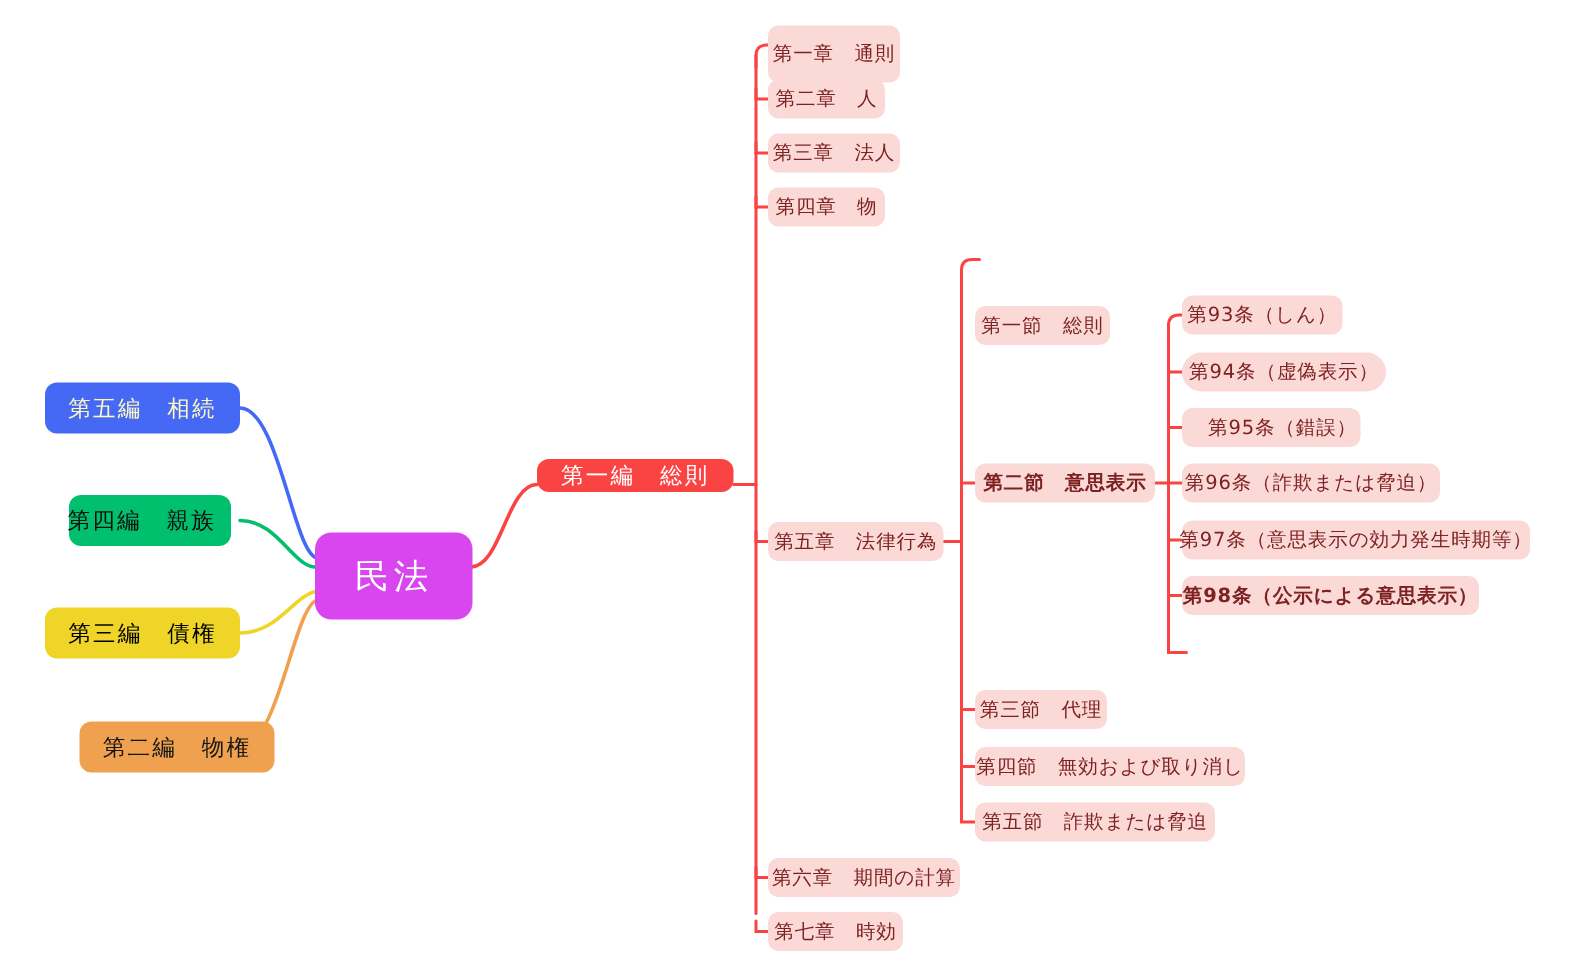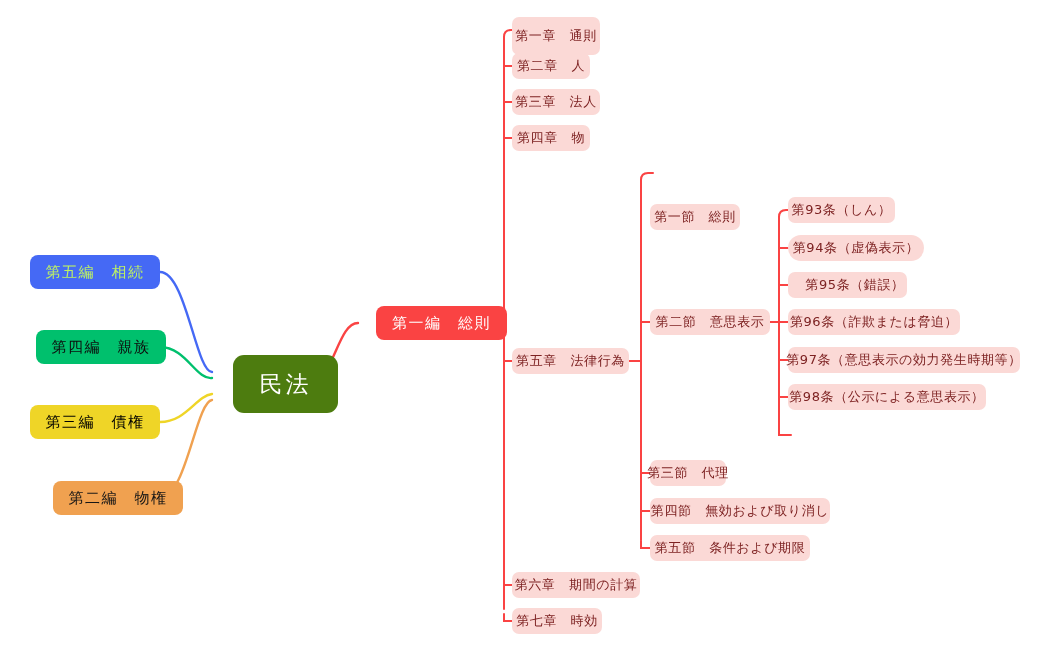--- a/index.html
+++ b/index.html
@@ -32,36 +32,35 @@
     box-sizing: border-box;
     display: flex;
     align-items: center;
     justify-content: center;
     white-space: nowrap;
     border-radius: 7px;
     letter-spacing: 0.5px;
   }
   
   .node-root {
-    background: #4d7c0f;
+    background: #d946ef;
     color: #ffffff;
     border-radius: 11px;
     font-size: 23px;
     letter-spacing: 3px;
     padding: 0 18px;
-    margin-left: 23px;
   }
   
   .node-l1 {
     font-size: 15px;
     border-radius: 8px;
     letter-spacing: 1.5px;
     padding: 0 10px;
   }
-  .node-l1.blue   { background: #4569f5; color: #bef264; }
+  .node-l1.blue   { background: #4569f5; color: #fef9c3; }
   .node-l1.green  { background: #00c06d; color: #0d0d0d; }
   .node-l1.yellow { background: #efd527; color: #000000; }
   .node-l1.orange { background: #f0a150; color: #161616; }
   .node-l1.red    { background: #fa4343; color: #ffffff; }
   
   .node-pink {
     background: #fbd9d6;
     color: #7d2222;
     font-size: 13px;
     border-radius: 7px;
@@ -115,31 +114,31 @@
     <path d="M 779 428 L 779 435 Q 779 435 786 435 L 791 435" fill="none" stroke="#fa4343" stroke-width="2" stroke-linecap="round"></path>
   </svg>
 
   <div class="node node-root" style="left:210px; top:355px; width:105px; height:58px;">
     <span>民法</span>
   </div>
 
   <div class="node node-l1 blue" style="left:30px; top:255px; width:130px; height:34px;">
     <span>第五編　相続</span>
   </div>
-  <div class="node node-l1 green" style="left:36px; top:330px; width:130px; height:34px;">
+  <div class="node node-l1 green" style="left:46px; top:330px; width:108px; height:34px;justify-content:flex-end;">
     <span>第四編　親族</span>
   </div>
   <div class="node node-l1 yellow" style="left:30px; top:405px; width:130px; height:34px;">
     <span>第三編　債権</span>
   </div>
   <div class="node node-l1 orange" style="left:30px; top:481px; width:130px; height:34px;margin-left:23px;">
     <span>第二編　物権</span>
   </div>
 
-  <div class="node node-l1 red" style="left:376px; top:306px; width:131px; height:34px;">
+  <div class="node node-l1 red" style="left:358px; top:306px; width:131px; height:22px;">
     <span>第一編　総則</span>
   </div>
 
   <div class="node node-pink" style="left:512px; top:17px; width:88px; height:38px;">
     <span>第一章　通則</span>
   </div>
   <div class="node node-pink" style="left:512px; top:53px; width:78px; height:26px;">
     <span>第二章　人</span>
   </div>
   <div class="node node-pink" style="left:512px; top:89px; width:88px; height:26px;">
@@ -154,45 +153,45 @@
   <div class="node node-pink" style="left:512px; top:572px; width:128px; height:26px;">
     <span>第六章　期間の計算</span>
   </div>
   <div class="node node-pink" style="left:512px; top:608px; width:90px; height:26px;">
     <span>第七章　時効</span>
   </div>
 
   <div class="node node-pink" style="left:650px; top:160px; width:90px; height:26px;margin-top:44px;">
     <span>第一節　総則</span>
   </div>
-  <div class="node node-pink" style="left:650px; top:309px; width:120px; height:26px;">
+  <div class="node node-pink" style="left:650px; top:309px; width:120px; height:26px;font-weight:bold;">
     <span>第二節　意思表示</span>
   </div>
-  <div class="node node-pink" style="left:650px; top:460px; width:76px; height:26px;">
+  <div class="node node-pink" style="left:650px; top:460px; width:88px; height:26px;">
     <span>第三節　代理</span>
   </div>
   <div class="node node-pink" style="left:650px; top:498px; width:180px; height:26px;">
     <span>第四節　無効および取り消し</span>
   </div>
   <div class="node node-pink" style="left:650px; top:535px; width:160px; height:26px;">
-    <span>第五節　条件および期限</span>
+    <span>第五節　詐欺または脅迫</span>
   </div>
 
   <div class="node node-pink" style="left:788px; top:197px; width:107px; height:26px;">
     <span>第93条（しん）</span>
   </div>
   <div class="node node-pink" style="left:788px; top:235px; width:136px; height:26px;border-radius:13px;">
     <span>第94条（虚偽表示）</span>
   </div>
   <div class="node node-pink" style="left:788px; top:272px; width:119px; height:26px;padding-left:24px;">
     <span>第95条（錯誤）</span>
   </div>
   <div class="node node-pink" style="left:788px; top:309px; width:172px; height:26px;">
     <span>第96条（詐欺または脅迫）</span>
   </div>
   <div class="node node-pink" style="left:788px; top:347px; width:232px; height:26px;">
     <span>第97条（意思表示の効力発生時期等）</span>
   </div>
-  <div class="node node-pink" style="left:788px; top:384px; width:198px; height:26px;">
+  <div class="node node-pink" style="left:788px; top:384px; width:198px; height:26px;font-weight:bold;">
     <span>第98条（公示による意思表示）</span>
   </div>
 
 </div>
 
 </body></html>

